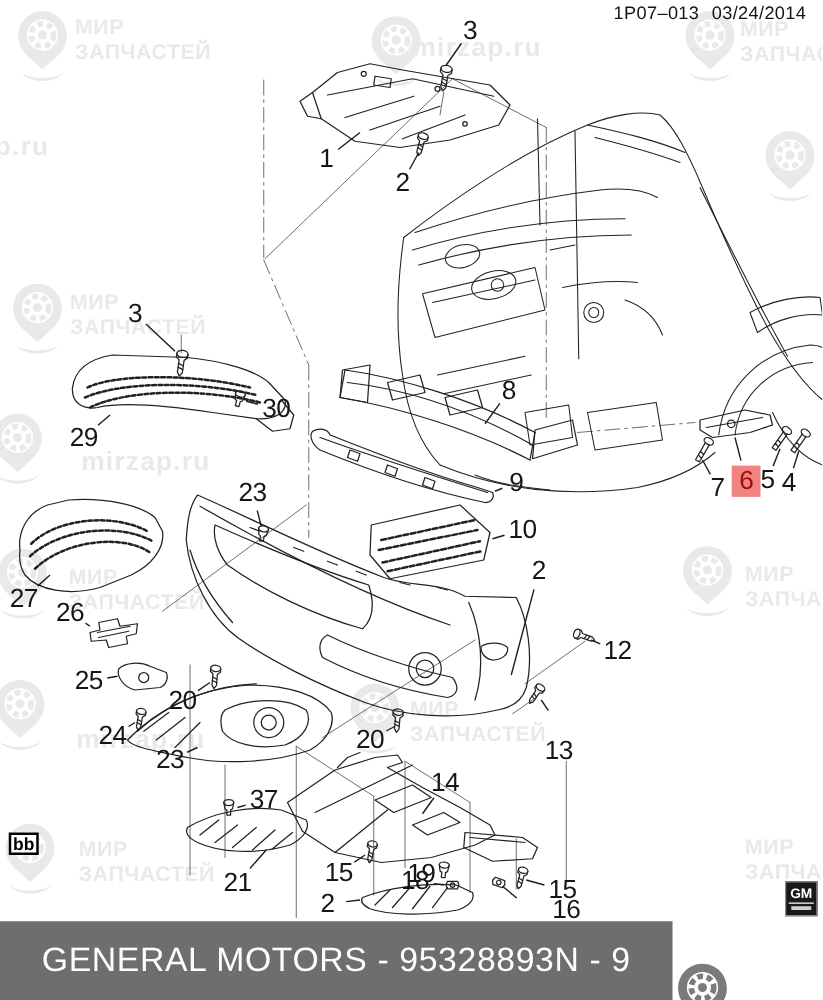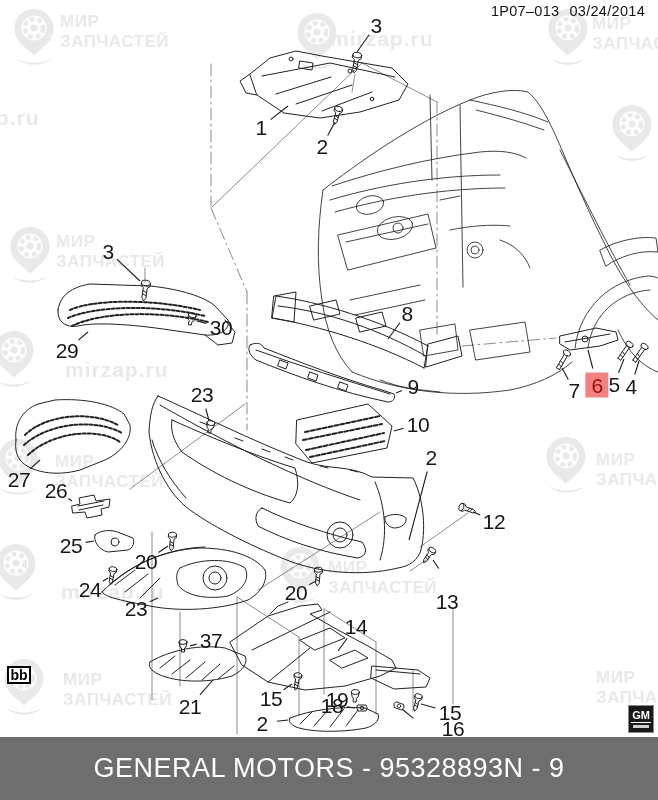--- a/index.html
+++ b/index.html
@@ -17,21 +17,21 @@
   .wm-url{font-weight:bold;font-size:21px;letter-spacing:1px;}
   
   .callout{position:absolute;transform:translate(-50%,-50%);font-size:21px;line-height:1;
            color:#161616;letter-spacing:-.5px;}
   .callout.hl{background:var(--hlbg,#f18282);color:var(--hlfg,#9e0b0b);padding:2px 6px;}
   
   #leader-layer line{stroke:#1c1c1c;stroke-width:1.1;}
   
   #header{position:absolute;top:3px;right:13px;display:flex;gap:10px;z-index:4;
           font-size:14.5px;color:#141414;letter-spacing:.3px;}
-  #footer{position:absolute;left:0;top:737px;width:658px;height:63px;background:#6e6e6e;
+  #footer{position:absolute;left:0;top:737px;width:538px;height:63px;background:#6e6e6e;
           display:flex;align-items:center;justify-content:center;z-index:4;
           color:#fdfdfd;font-size:27px;letter-spacing:.5px;}
   #bb-box{position:absolute;left:7px;top:666px;width:20px;height:14px;border:2px solid #000;
           display:flex;align-items:center;justify-content:center;z-index:4;
           font-size:14px;font-weight:bold;color:#000;background:#fff;}
   #gm-logo{position:absolute;left:628px;top:705px;width:26px;height:28px;z-index:4;
            background:#191919;border:1px solid #8a8a8a;box-sizing:border-box;
            display:flex;flex-direction:column;align-items:center;justify-content:center;}
   #gm-logo .gm-txt{color:#fff;font-size:11px;font-weight:bold;line-height:1;
                    border-bottom:1.5px solid #fff;padding:0 1px 1px;}

